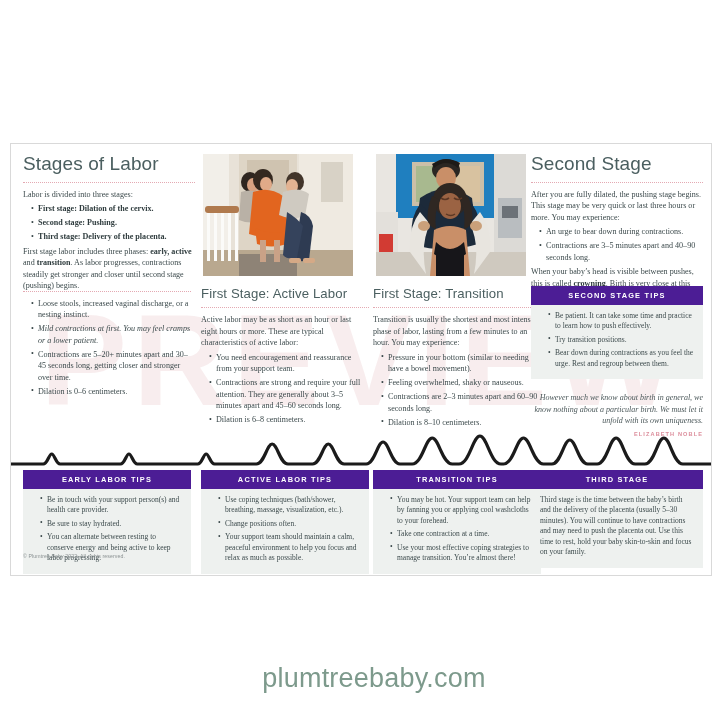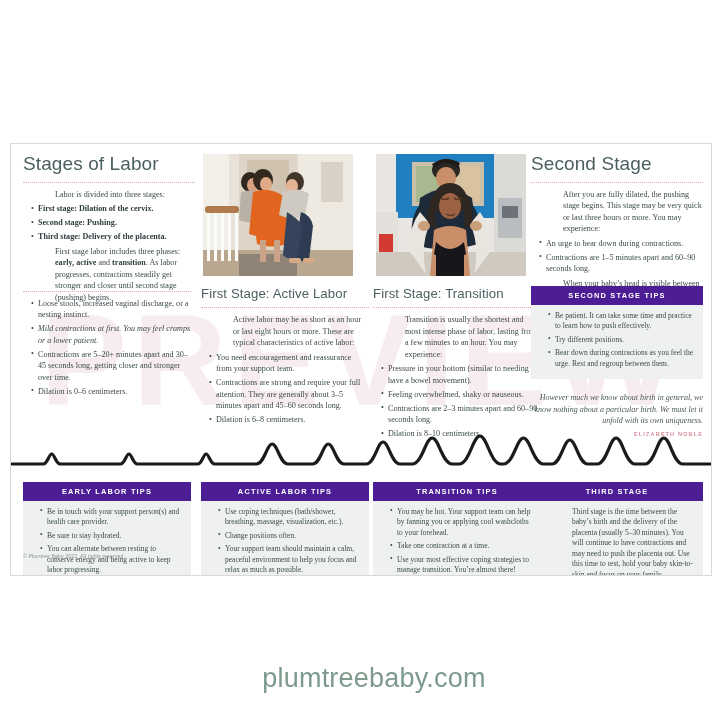--- a/index.html
+++ b/index.html
@@ -70,21 +70,21 @@
     position: relative;
     padding-left: 7px;
     margin-bottom: 2.5px;
   }
   ul.body li::before {
     content: "•";
     position: absolute;
     left: 0; top: -0.5px;
     color: #3c4a4c;
   }
-  p.body { margin-bottom: 3px; margin-left: 32px; }
+  p.body { margin-bottom: 3px; }
 
   .divider {
     border: 0;
     border-top: 1px dotted #e4a9b2;
     margin: 5px 0 6px 0;
   }
 
   
   #top-row {
     position: absolute;
@@ -176,21 +176,21 @@
 
   
   #bottom-row {
     position: absolute;
     left: 0; top: 322px;
     width: 702px; height: 111px;
     z-index: 6;
   }
   .bottom-tip {
     position: absolute;
-    top: 16px;
+    top: 4px;
     width: 168px;
     border-radius: 20px;
   }
   #btip-0 { left: 12px; }
   #btip-1 { left: 190px; }
   #btip-2 { left: 362px; }
   #btip-3 { left: 520px; width: 172px; }
 
   #copyright {
     position: absolute;
@@ -323,21 +323,21 @@
           </g>
         </svg>
       </div>
 
       <div class="col-intro" id="col-right-intro">
         <div class="h1">Second Stage</div>
         <hr class="divider" style="margin-top:7px;">
         <p class="body">After you are fully dilated, the pushing stage begins. This stage may be very quick or last three hours or more. You may experience:</p>
         <ul class="body" style="margin-top:3px;">
           <li>An urge to bear down during contractions.</li>
-          <li>Contractions are 1–5 minutes apart and 60–90 seconds long.</li>
+          <li>Contractions are 3–5 minutes apart and 40–90 seconds long.</li>
         </ul>
         <p class="body" style="margin-top:3px;">
           <span>When your baby’s head is visible between pushes, this is called </span><b>crowning</b><span>. Birth is very close at this point. Gentle pushes help ease out your baby’s head and body.</span>
         </p>
       </div>
 
     </div>
 
     <div id="mid-row">
 
@@ -373,21 +373,21 @@
           <li>Dilation is 8–10 centimeters.</li>
         </ul>
       </div>
 
       <div class="phase-col" id="phase-3">
         <div class="tipbox">
           <div class="tipbox-head">SECOND STAGE TIPS</div>
           <div class="tipbox-body">
             <ul class="body">
               <li>Be patient. It can take some time and practice to learn how to push effectively.</li>
-              <li>Try different positions.</li>
+              <li>Try transition positions.</li>
               <li>Bear down during contractions as you feel the urge. Rest and regroup between them.</li>
             </ul>
           </div>
         </div>
       </div>
 
     </div>
 
     <div id="quote-block">
       <div id="quote-text">However much we know about birth in general, we know nothing about a particular birth. We must let it unfold with its own uniqueness.</div>

